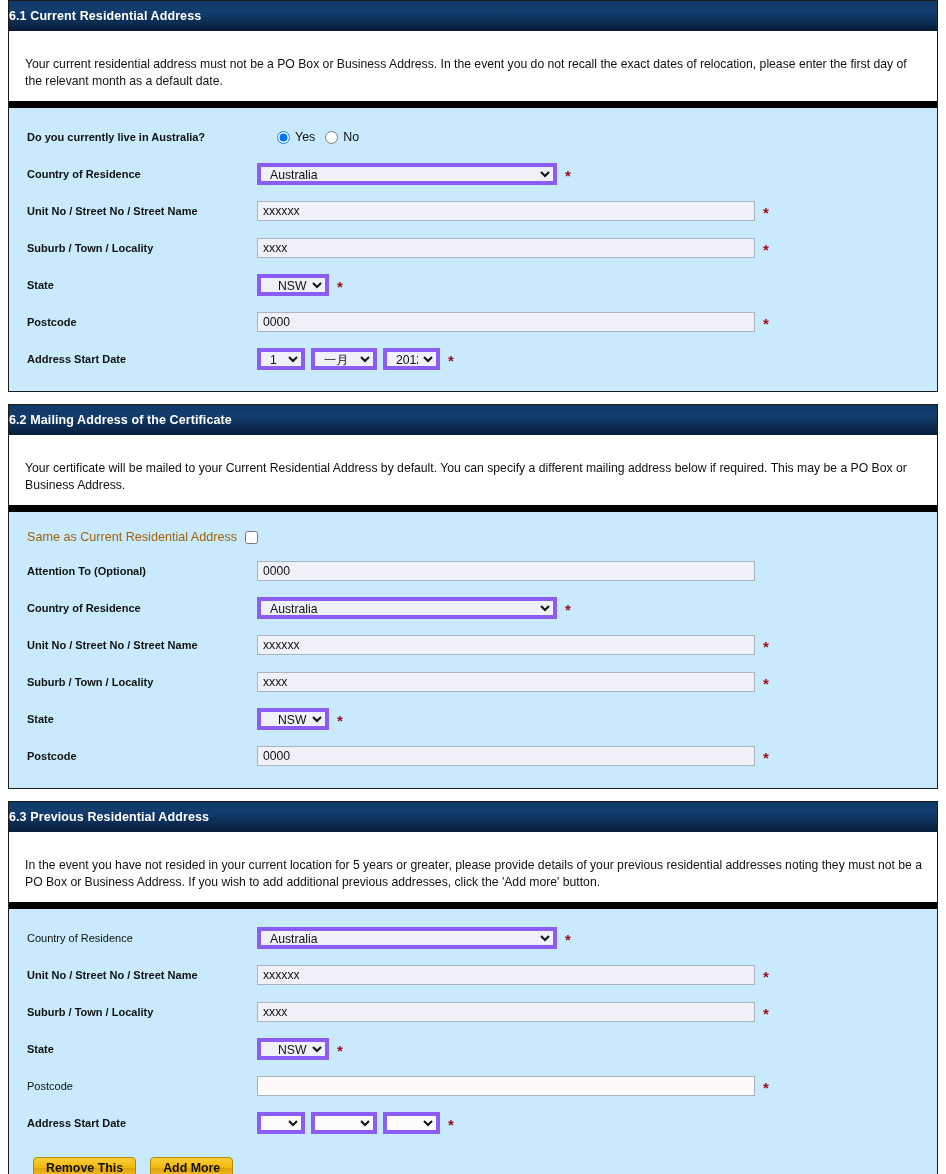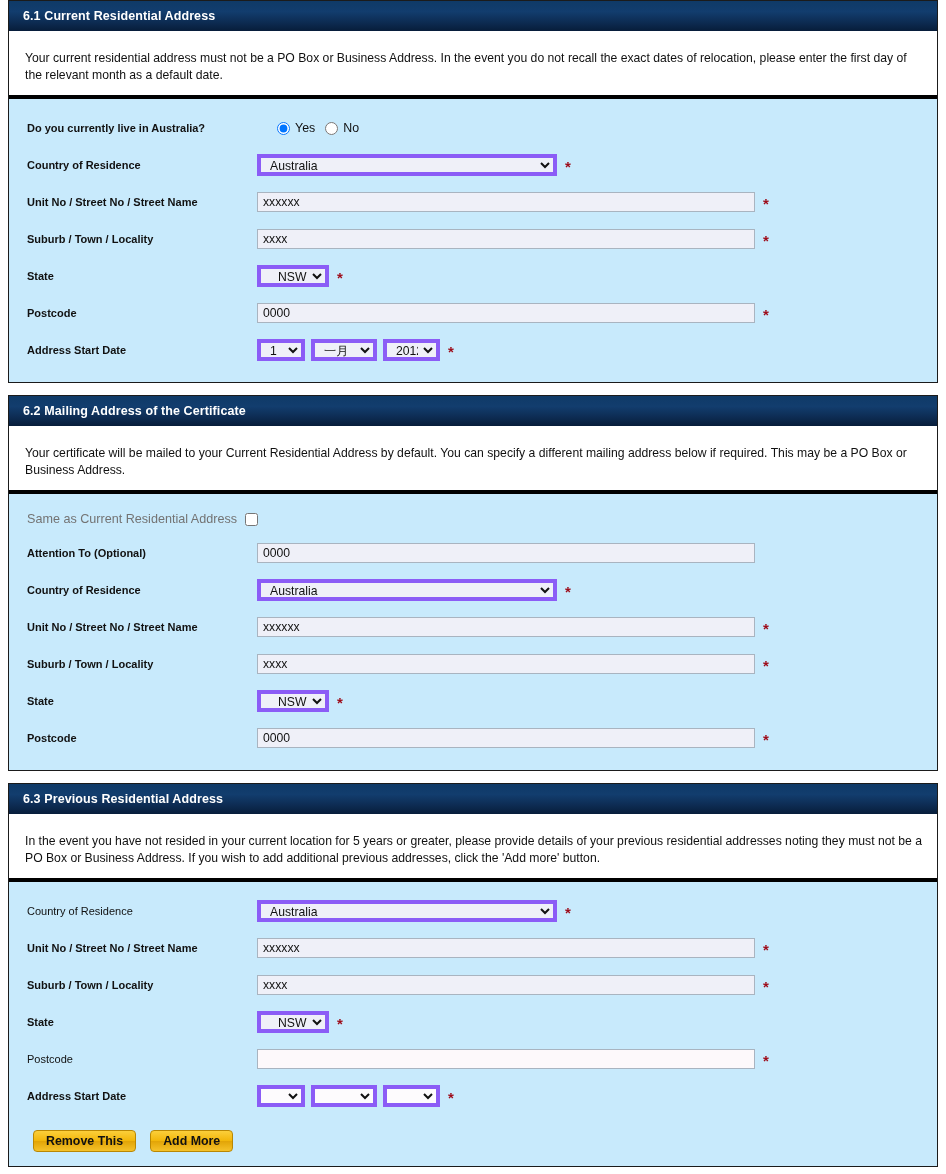--- a/index.html
+++ b/index.html
@@ -17,30 +17,30 @@
     background: #ffffff;
   }
   .panel-header {
     height: 30px;
     background: linear-gradient(to bottom, #0f3a67 0%, #123d6e 35%, #0d2c53 70%, #071d3a 100%);
     color: #ffffff;
     font-size: 12.5px;
     font-weight: bold;
     display: flex;
     align-items: center;
-    padding-left: 14px;
+    padding-left: 0;
     letter-spacing: 0.1px;
   }
   .panel-note {
     background: #ffffff;
     color: #111111;
     font-size: 12.2px;
     line-height: 17px;
-    padding: 19px 14px 11px 16px;
-    border-bottom: 4px solid #000000;
+    padding: 25px 14px 11px 16px;
+    border-bottom: 7px solid #000000;
   }
   .panel-body {
     background: #c8eafc;
     padding: 10px 0 14px 0;
   }
 
   .row {
     display: flex;
     align-items: center;
     min-height: 37px;
@@ -108,21 +108,21 @@
   input[type="radio"], input[type="checkbox"] { margin: 0; }
 
   .checkrow {
     display: flex;
     align-items: center;
     padding-left: 18px;
     min-height: 30px;
   }
   .checkrow .ck-label {
     font-size: 12.6px;
-    color: #737373;
+    color: #a16207;
     margin-right: 8px;
   }
 
   .btnrow { padding-left: 24px; padding-top: 4px; display: flex; gap: 14px; margin-top: 12px; }
   button.gold {
     background: linear-gradient(to bottom, #fbcf3b 0%, #f2b609 50%, #e2a406 51%, #f5c22a 100%);
     border: 1px solid #b98703;
     border-radius: 4px;
     color: #111111;
     font-family: "Liberation Sans", sans-serif;

